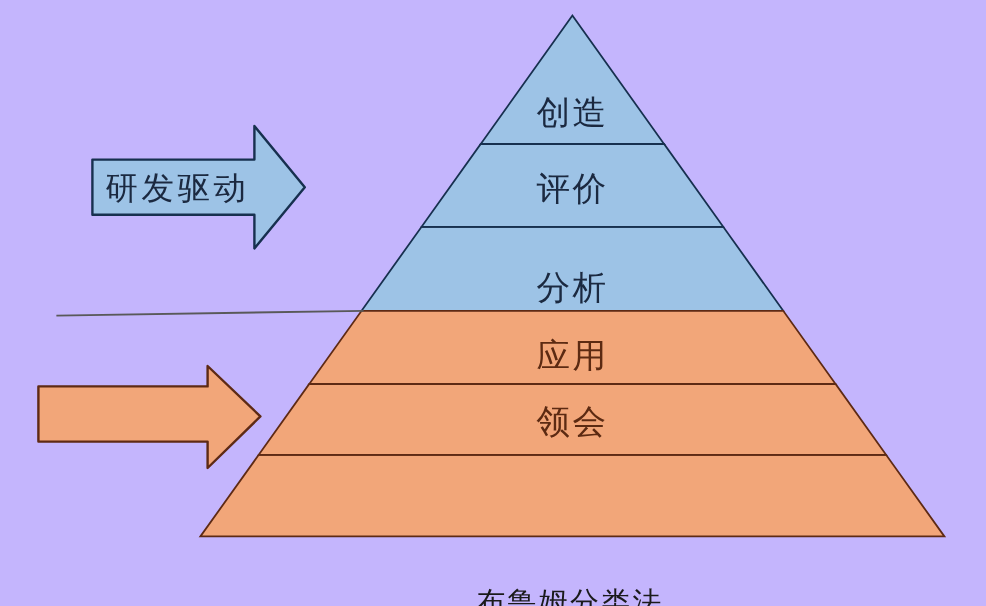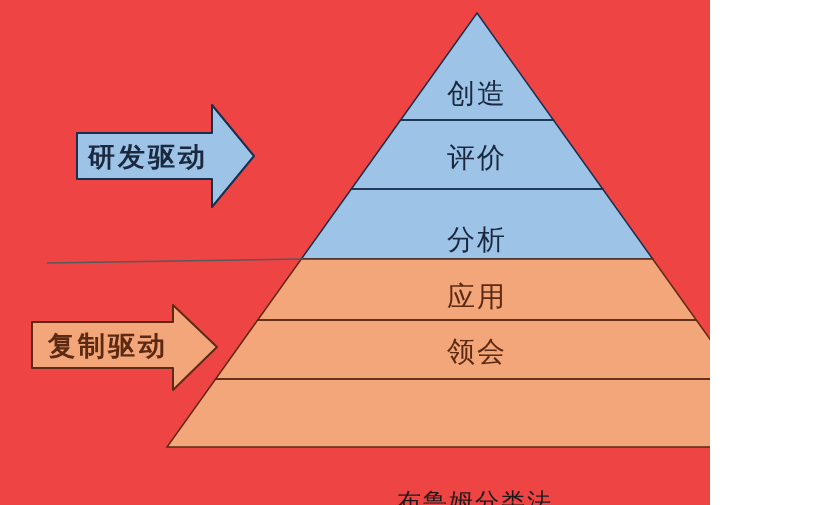--- a/index.html
+++ b/index.html
@@ -1,20 +1,20 @@
 <!DOCTYPE html>
 <html><head>
 <meta charset="utf-8">
 <style>
   html, body { margin: 0; padding: 0; background: #ffffff; }
   .canvas {
     position: relative;
-    width: 710px;
+    width: 822px;
     height: 505px;
-    background: #ef4444;
+    background: #c4b5fd;
     overflow: hidden;
     font-family: "Liberation Sans", "DejaVu Sans", sans-serif;
   }
   .canvas svg { position: absolute; left: 0; top: 0; }
   .label {
     position: absolute;
     transform: translate(-50%, -50%);
     white-space: nowrap;
     text-align: center;
     pointer-events: none;
@@ -22,21 +22,21 @@
   .lvl-label {
     font-size: 28px;
     letter-spacing: 2px;
     font-weight: 400;
   }
   .lvl-blue   { color: #1b2940; }
   .lvl-orange { color: #5c2a12; }
   .arrow-label {
     font-size: 27px;
     letter-spacing: 3px;
-    font-weight: 700;
+    font-weight: 400;
   }
   .arrow-blue   { color: #1b2940; }
   .arrow-orange { color: #5c2a12; }
   .caption {
     font-size: 24px;
     letter-spacing: 2px;
     color: #1a1a1a;
     font-weight: 400;
   }
 </style>
@@ -72,17 +72,16 @@
     <polygon points="32,322 173,322 173,305 217,347 173,390 173,368 32,368" fill="none" stroke-width="2" stroke-linejoin="round" stroke="#5e2a14"></polygon>
   </svg>
 
   <div class="label lvl-label lvl-blue" style="left:477px; top:94px;">创造</div>
   <div class="label lvl-label lvl-blue" style="left:477px; top:158px;text-align:center;">评价</div>
   <div class="label lvl-label lvl-blue" style="left:477px; top:240px;">分析</div>
   <div class="label lvl-label lvl-orange" style="left:477px; top:352px;">领会</div>
   <div class="label lvl-label lvl-orange" style="left:477px; top:297px;">应用</div>
 
   <div class="label arrow-label arrow-blue" style="left:148px; top:157px;">研发驱动</div>
-  <div class="label arrow-label arrow-orange" style="left:108px; top:346px;">复制驱动</div>
 
   <div class="label caption" style="left:475px; top:502px;text-align:center;">布鲁姆分类法</div>
 
 </div>
 
 </body></html>

